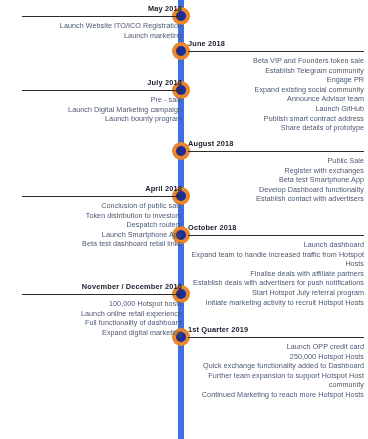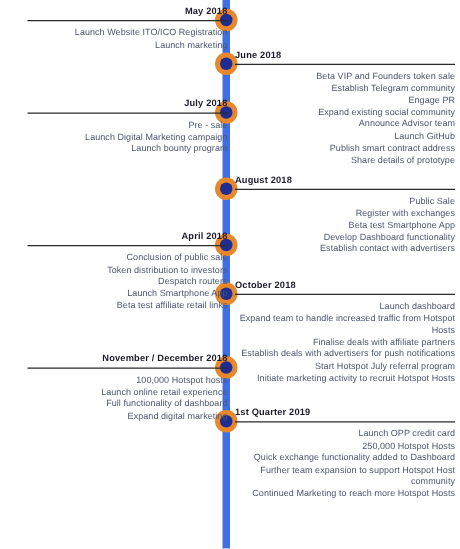--- a/index.html
+++ b/index.html
@@ -163,21 +163,21 @@
         </ul>
       </div>
       <div class="milestone left" style="top: 184px;">
         <div class="ms-title">April 2018</div>
         <div class="ms-rule"></div>
         <ul class="ms-items">
           <li>Conclusion of public sale</li>
           <li>Token distribution to investors</li>
           <li>Despatch routers</li>
           <li>Launch Smartphone App</li>
-          <li>Beta test affiliate retail links</li>
+          <li>Beta test dashboard retail links</li>
         </ul>
       </div>
       <div class="milestone right" style="top: 223px;">
         <div class="ms-title">October 2018</div>
         <div class="ms-rule"></div>
         <ul class="ms-items">
           <li>Launch dashboard</li>
           <li>Expand team to handle increased traffic from Hotspot Hosts</li>
           <li>Finalise deals with affiliate partners</li>
           <li>Establish deals with advertisers for push notifications</li>

